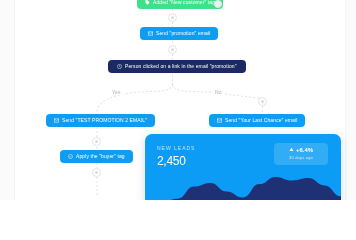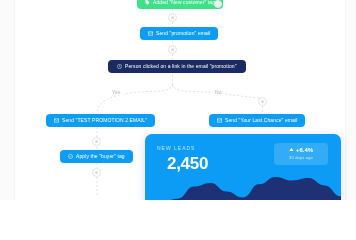--- a/index.html
+++ b/index.html
@@ -151,23 +151,23 @@
   #stats-card .card-title {
     position: absolute;
     left: 12px; top: 11px;
     font-size: 5px;
     letter-spacing: 1px;
     color: #bfe4fd;
     text-transform: uppercase;
   }
   #stats-card .card-value {
     position: absolute;
-    left: 22px; top: 20px;
-    font-size: 17px;
-    font-weight: bold;
+    left: 12px; top: 20px;
+    font-size: 12px;
+    font-weight: normal;
     color: #ffffff;
     letter-spacing: -0.3px;
   }
   #stats-badge {
     position: absolute;
     right: 13px; top: 9px;
     width: 54px;
     padding: 4px 0 5px 0;
     background: rgba(255,255,255,0.16);
     border-radius: 4px;

